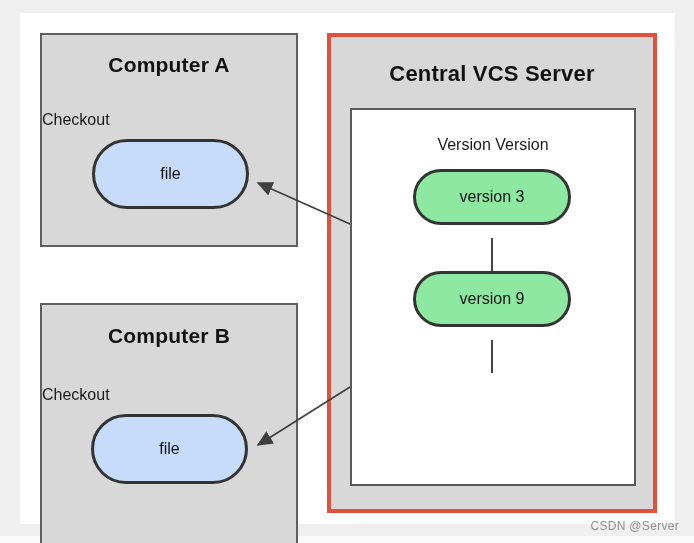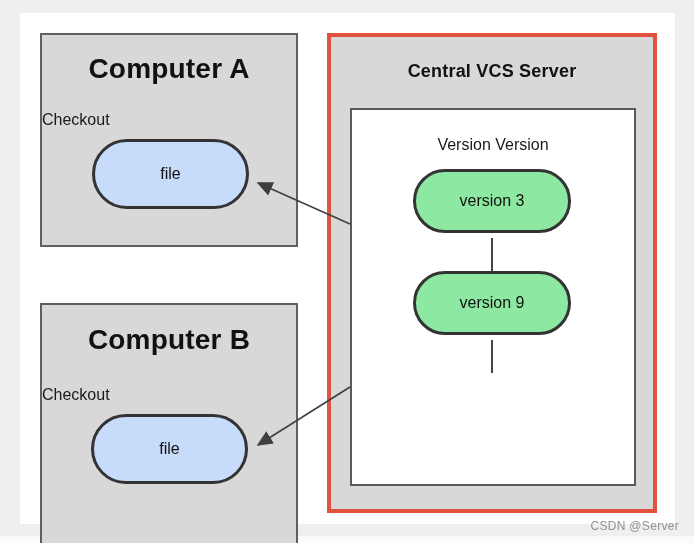--- a/index.html
+++ b/index.html
@@ -31,27 +31,27 @@
   .box-computer-a{left:40px;top:33px;width:258px;height:214px;}
   .box-computer-b{left:40px;top:303px;width:258px;height:244px;}
   .box-server{
     left:327px;top:33px;width:330px;height:480px;
     border:4px solid var(--server-border,#e0523e);
   }
   .box-title{
     position:absolute;left:0;top:0;width:100%;
     text-align:center;
     font-weight:bold;
-    font-size:28px;
+    font-size:21px;
     color:#111;
     letter-spacing:.2px;
   }
   .box-computer-a .box-title{top:18px;}
   .box-computer-b .box-title{top:19px;}
-  .box-server .box-title{top:24px;font-size:18px;}
+  .box-server .box-title{top:24px;font-size:22px;}
   .sub-label{
     position:absolute;left:0;width:100%;
     font-size:16px;
     color:#1a1a1a;
   }
   .box-computer-a .sub-label{top:76px;}
   .box-computer-b .sub-label{top:81px;}
   .pill{
     position:absolute;
     box-sizing:border-box;
@@ -72,21 +72,21 @@
     background:#ffffff;
     border:2px solid #5a5a5a;
     box-sizing:border-box;
   }
   .db-title{
     position:absolute;left:0;top:26px;width:100%;
     text-align:center;
     font-size:16px;color:#1a1a1a;
   }
   .pill-version{
-    left:61px;width:158px;height:64px;
+    left:61px;width:158px;height:56px;
     background:var(--version-pill-fill,#8de9a1);
     border-radius:33px;
     align-items:center;
   }
   .pill-v3{top:59px;}
   .pill-v2{top:161px;}
   .pill-v1{top:263px;}
   .overlay{
     position:absolute;left:0;top:0;width:694px;height:543px;
     pointer-events:none;

